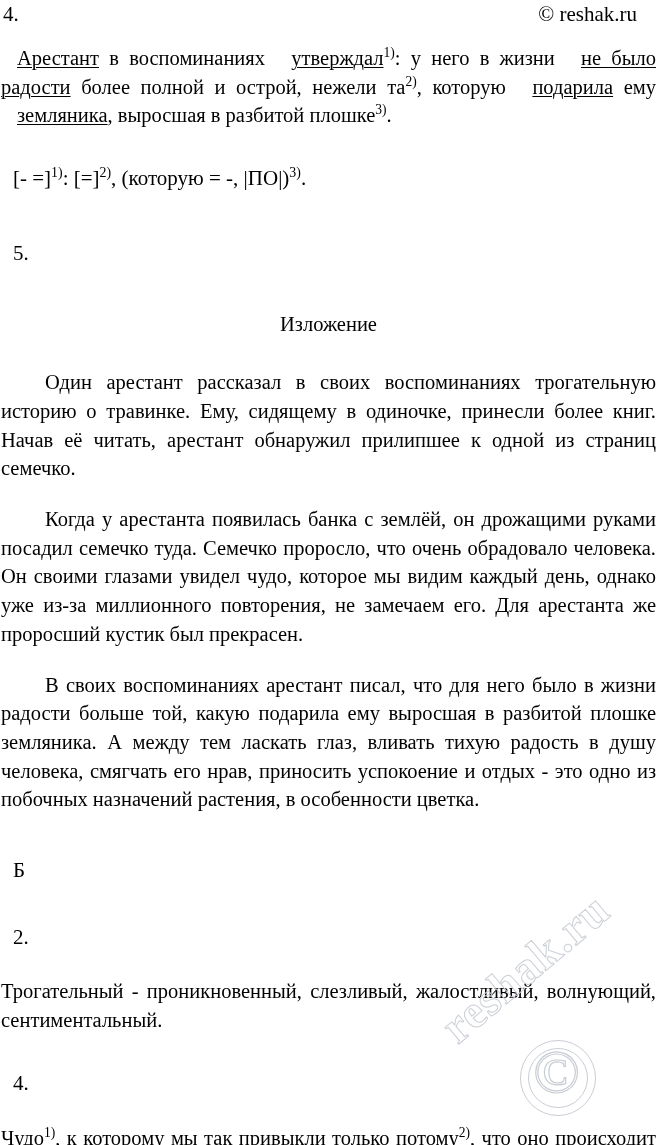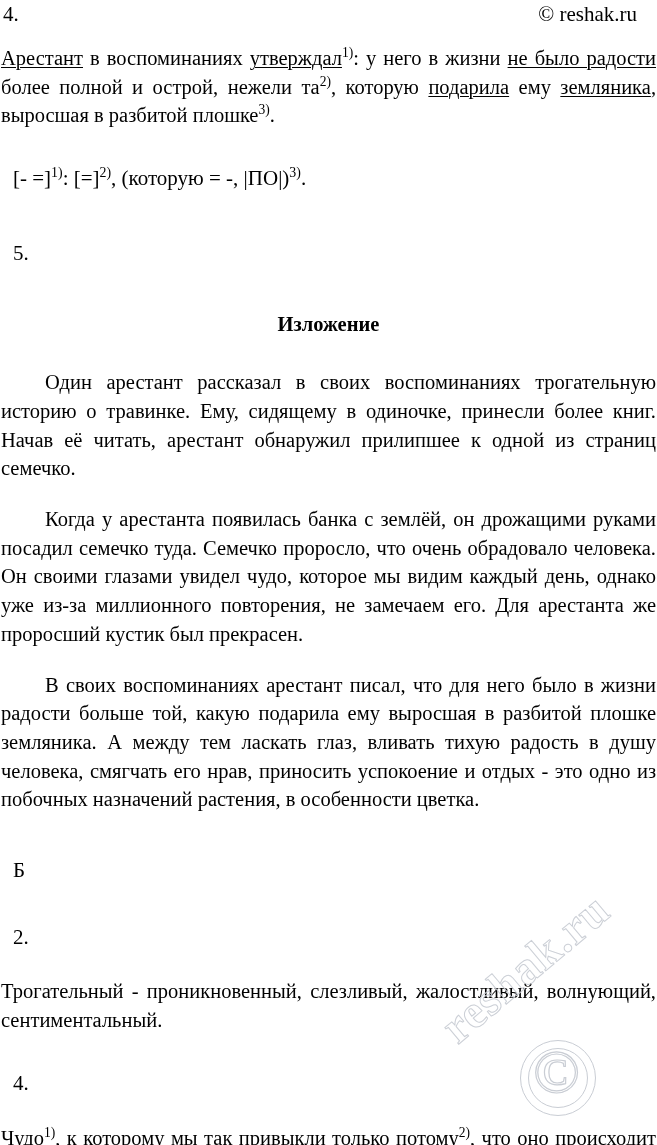--- a/index.html
+++ b/index.html
@@ -118,29 +118,29 @@
   .num-line {
     margin: 12px;
     font-size: 21px;
     line-height: 28.7px;
   }
 
   .heading {
     margin: 0;
     text-align: center;
     font-size: 20.5px;
-    font-weight: 700;
+    font-weight: 400;
     line-height: 28.7px;
   }
 
   .gap-sm { height: 14px; }
   .gap-md { height: 22px; }
   .gap-lg { height: 30px; }
 
-  u.ul { text-decoration: underline; text-decoration-thickness: 1.2px; text-underline-offset: 2px; }
+  u.ul { text-decoration: underline; text-decoration-thickness: 1.2px; text-underline-offset: 2px; padding-left: 16px; }
   sup.sup { font-size: 0.66em; vertical-align: super; line-height: 0; }
   em.it { font-style: italic; }
 </style>
 </head>
 <body>
 
 <div class="page">
 
   <div class="watermark-layer">
     <div class="wm-text">reshak.ru</div>

